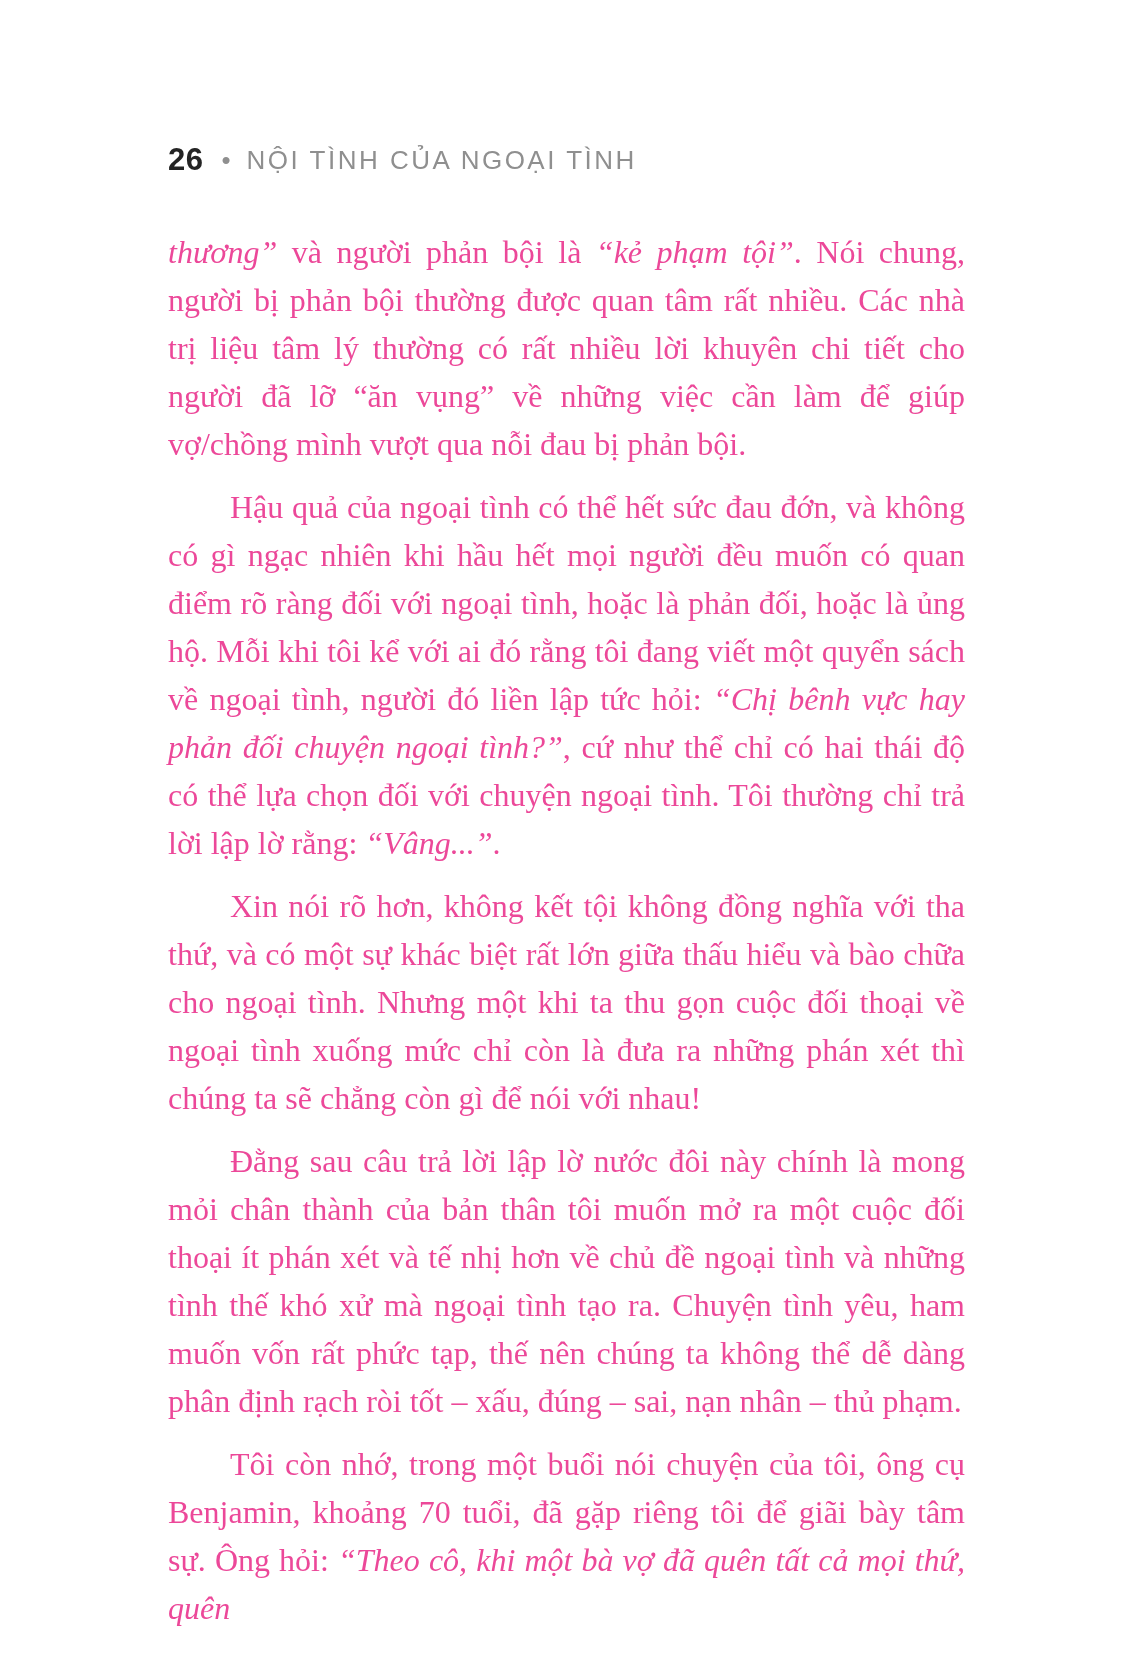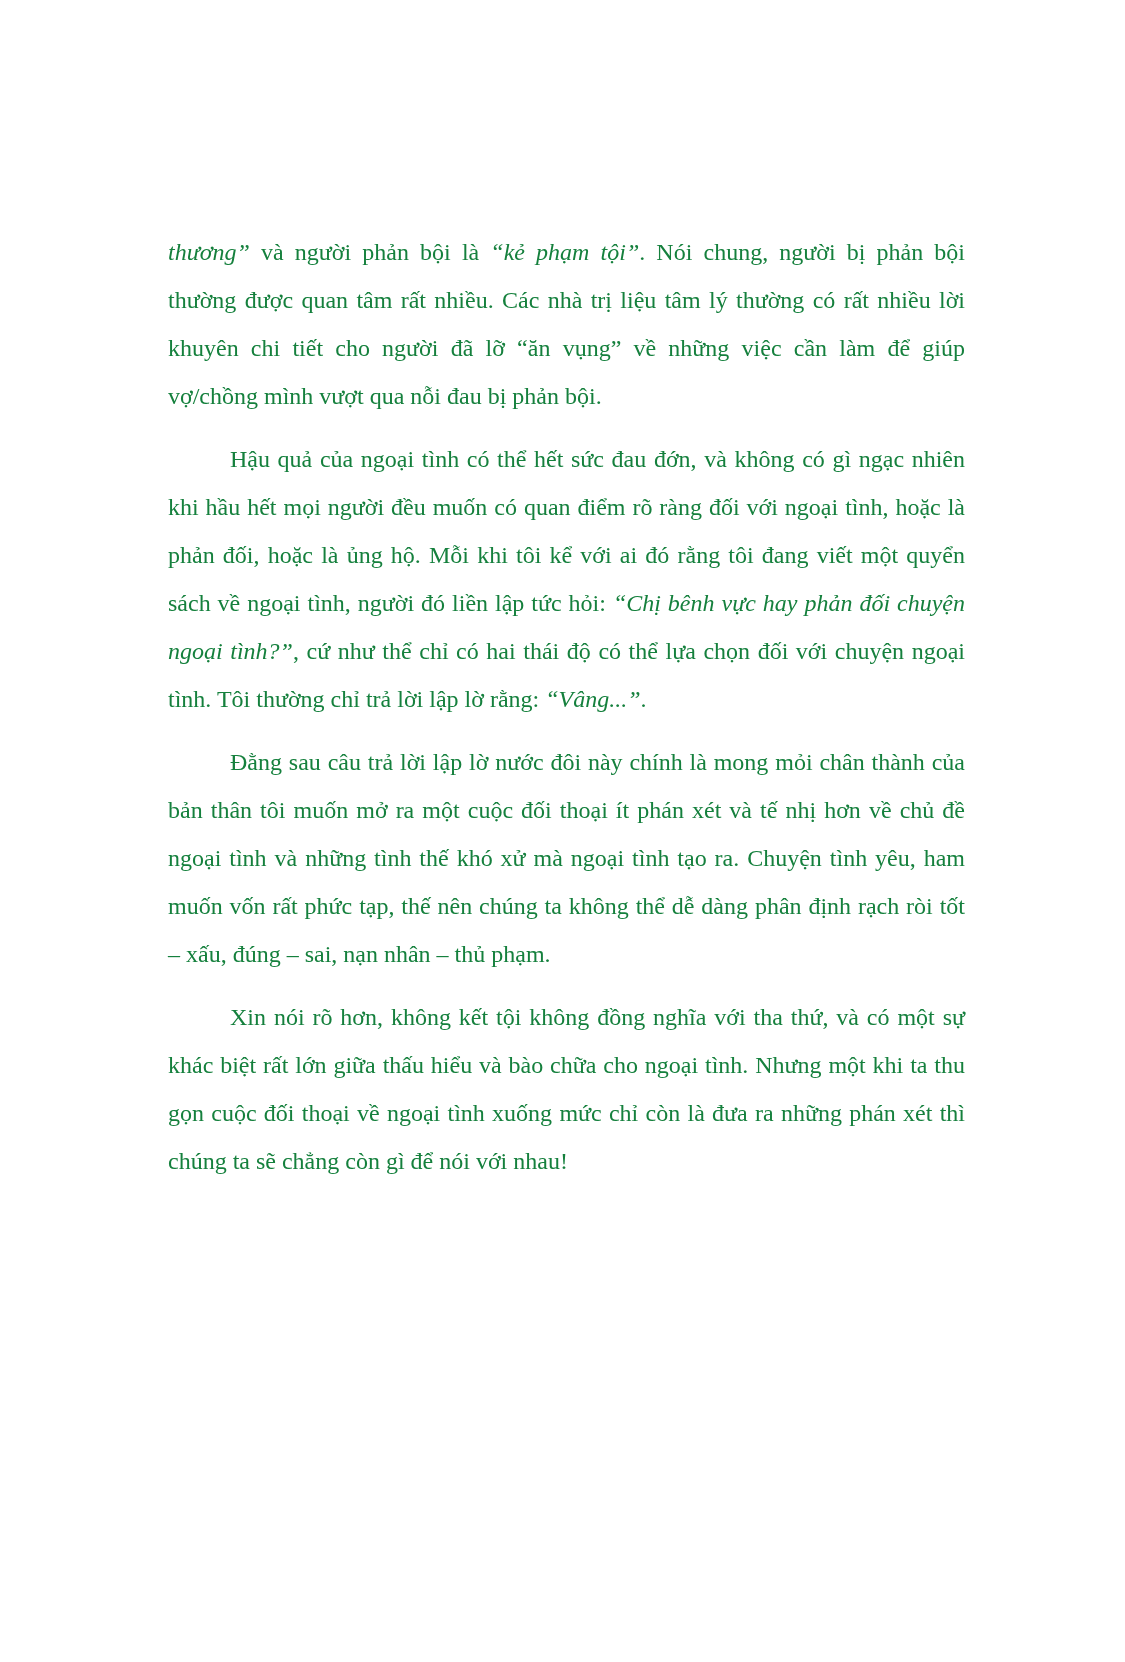--- a/index.html
+++ b/index.html
@@ -41,43 +41,49 @@
     font-size: 26px;
     font-weight: 400;
     color: #8f8f8f;
     letter-spacing: 2.5px;
   }
   .page-body {
     position: absolute;
     top: 228px;
     left: 168px;
     width: 797px;
-    color: #15803d;
-    font-size: 24px;
+    color: #ec4899;
+    font-size: 32px;
     line-height: 48px;
     text-align: justify;
   }
   .para {
     margin: 0 0 15px 0;
     padding: 0;
   }
   .para.indent {
     text-indent: 62px;
     font-family: Liberation Serif, serif;
   }
   .para em {
     font-style: italic;
   }
 </style>
 </head>
 <body>
 
 <div class="page">
 
+  <div class="page-header">
+    <span class="page-number">26</span>
+    <span class="separator-dot">•</span>
+    <span class="running-title">NỘI TÌNH CỦA NGOẠI TÌNH</span>
+  </div>
 
   <div class="page-body">
       <p class="para"><em>thương”</em><span> và người phản bội là </span><em>“kẻ phạm tội”</em><span>. Nói chung, người bị phản bội thường được quan tâm rất nhiều. Các nhà trị liệu tâm lý thường có rất nhiều lời khuyên chi tiết cho người đã lỡ “ăn vụng” về những việc cần làm để giúp vợ/chồng mình vượt qua nỗi đau bị phản bội.</span></p>
       <p class="para indent"><span>Hậu quả của ngoại tình có thể hết sức đau đớn, và không có gì ngạc nhiên khi hầu hết mọi người đều muốn có quan điểm rõ ràng đối với ngoại tình, hoặc là phản đối, hoặc là ủng hộ. Mỗi khi tôi kể với ai đó rằng tôi đang viết một quyển sách về ngoại tình, người đó liền lập tức hỏi: </span><em>“Chị bênh vực hay phản đối chuyện ngoại tình?”</em><span>, cứ như thể chỉ có hai thái độ có thể lựa chọn đối với chuyện ngoại tình. Tôi thường chỉ trả lời lập lờ rằng: </span><em>“Vâng...”</em><span>.</span></p>
+      <p class="para indent"><span>Xin nói rõ hơn, không kết tội không đồng nghĩa với tha thứ, và có một sự khác biệt rất lớn giữa thấu hiểu và bào chữa cho ngoại tình. Nhưng một khi ta thu gọn cuộc đối thoại về ngoại tình xuống mức chỉ còn là đưa ra những phán xét thì chúng ta sẽ chẳng còn gì để nói với nhau!</span></p>
       <p class="para indent"><span>Đằng sau câu trả lời lập lờ nước đôi này chính là mong mỏi chân thành của bản thân tôi muốn mở ra một cuộc đối thoại ít phán xét và tế nhị hơn về chủ đề ngoại tình và những tình thế khó xử mà ngoại tình tạo ra. Chuyện tình yêu, ham muốn vốn rất phức tạp, thế nên chúng ta không thể dễ dàng phân định rạch ròi tốt – xấu, đúng – sai, nạn nhân – thủ phạm.</span></p>
-      <p class="para indent"><span>Xin nói rõ hơn, không kết tội không đồng nghĩa với tha thứ, và có một sự khác biệt rất lớn giữa thấu hiểu và bào chữa cho ngoại tình. Nhưng một khi ta thu gọn cuộc đối thoại về ngoại tình xuống mức chỉ còn là đưa ra những phán xét thì chúng ta sẽ chẳng còn gì để nói với nhau!</span></p>
+      <p class="para indent"><span>Tôi còn nhớ, trong một buổi nói chuyện của tôi, ông cụ Benjamin, khoảng 70 tuổi, đã gặp riêng tôi để giãi bày tâm sự. Ông hỏi: </span><em>“Theo cô, khi một bà vợ đã quên tất cả mọi thứ, quên</em></p>
     </div>
 
 </div>
 
 </body></html>

